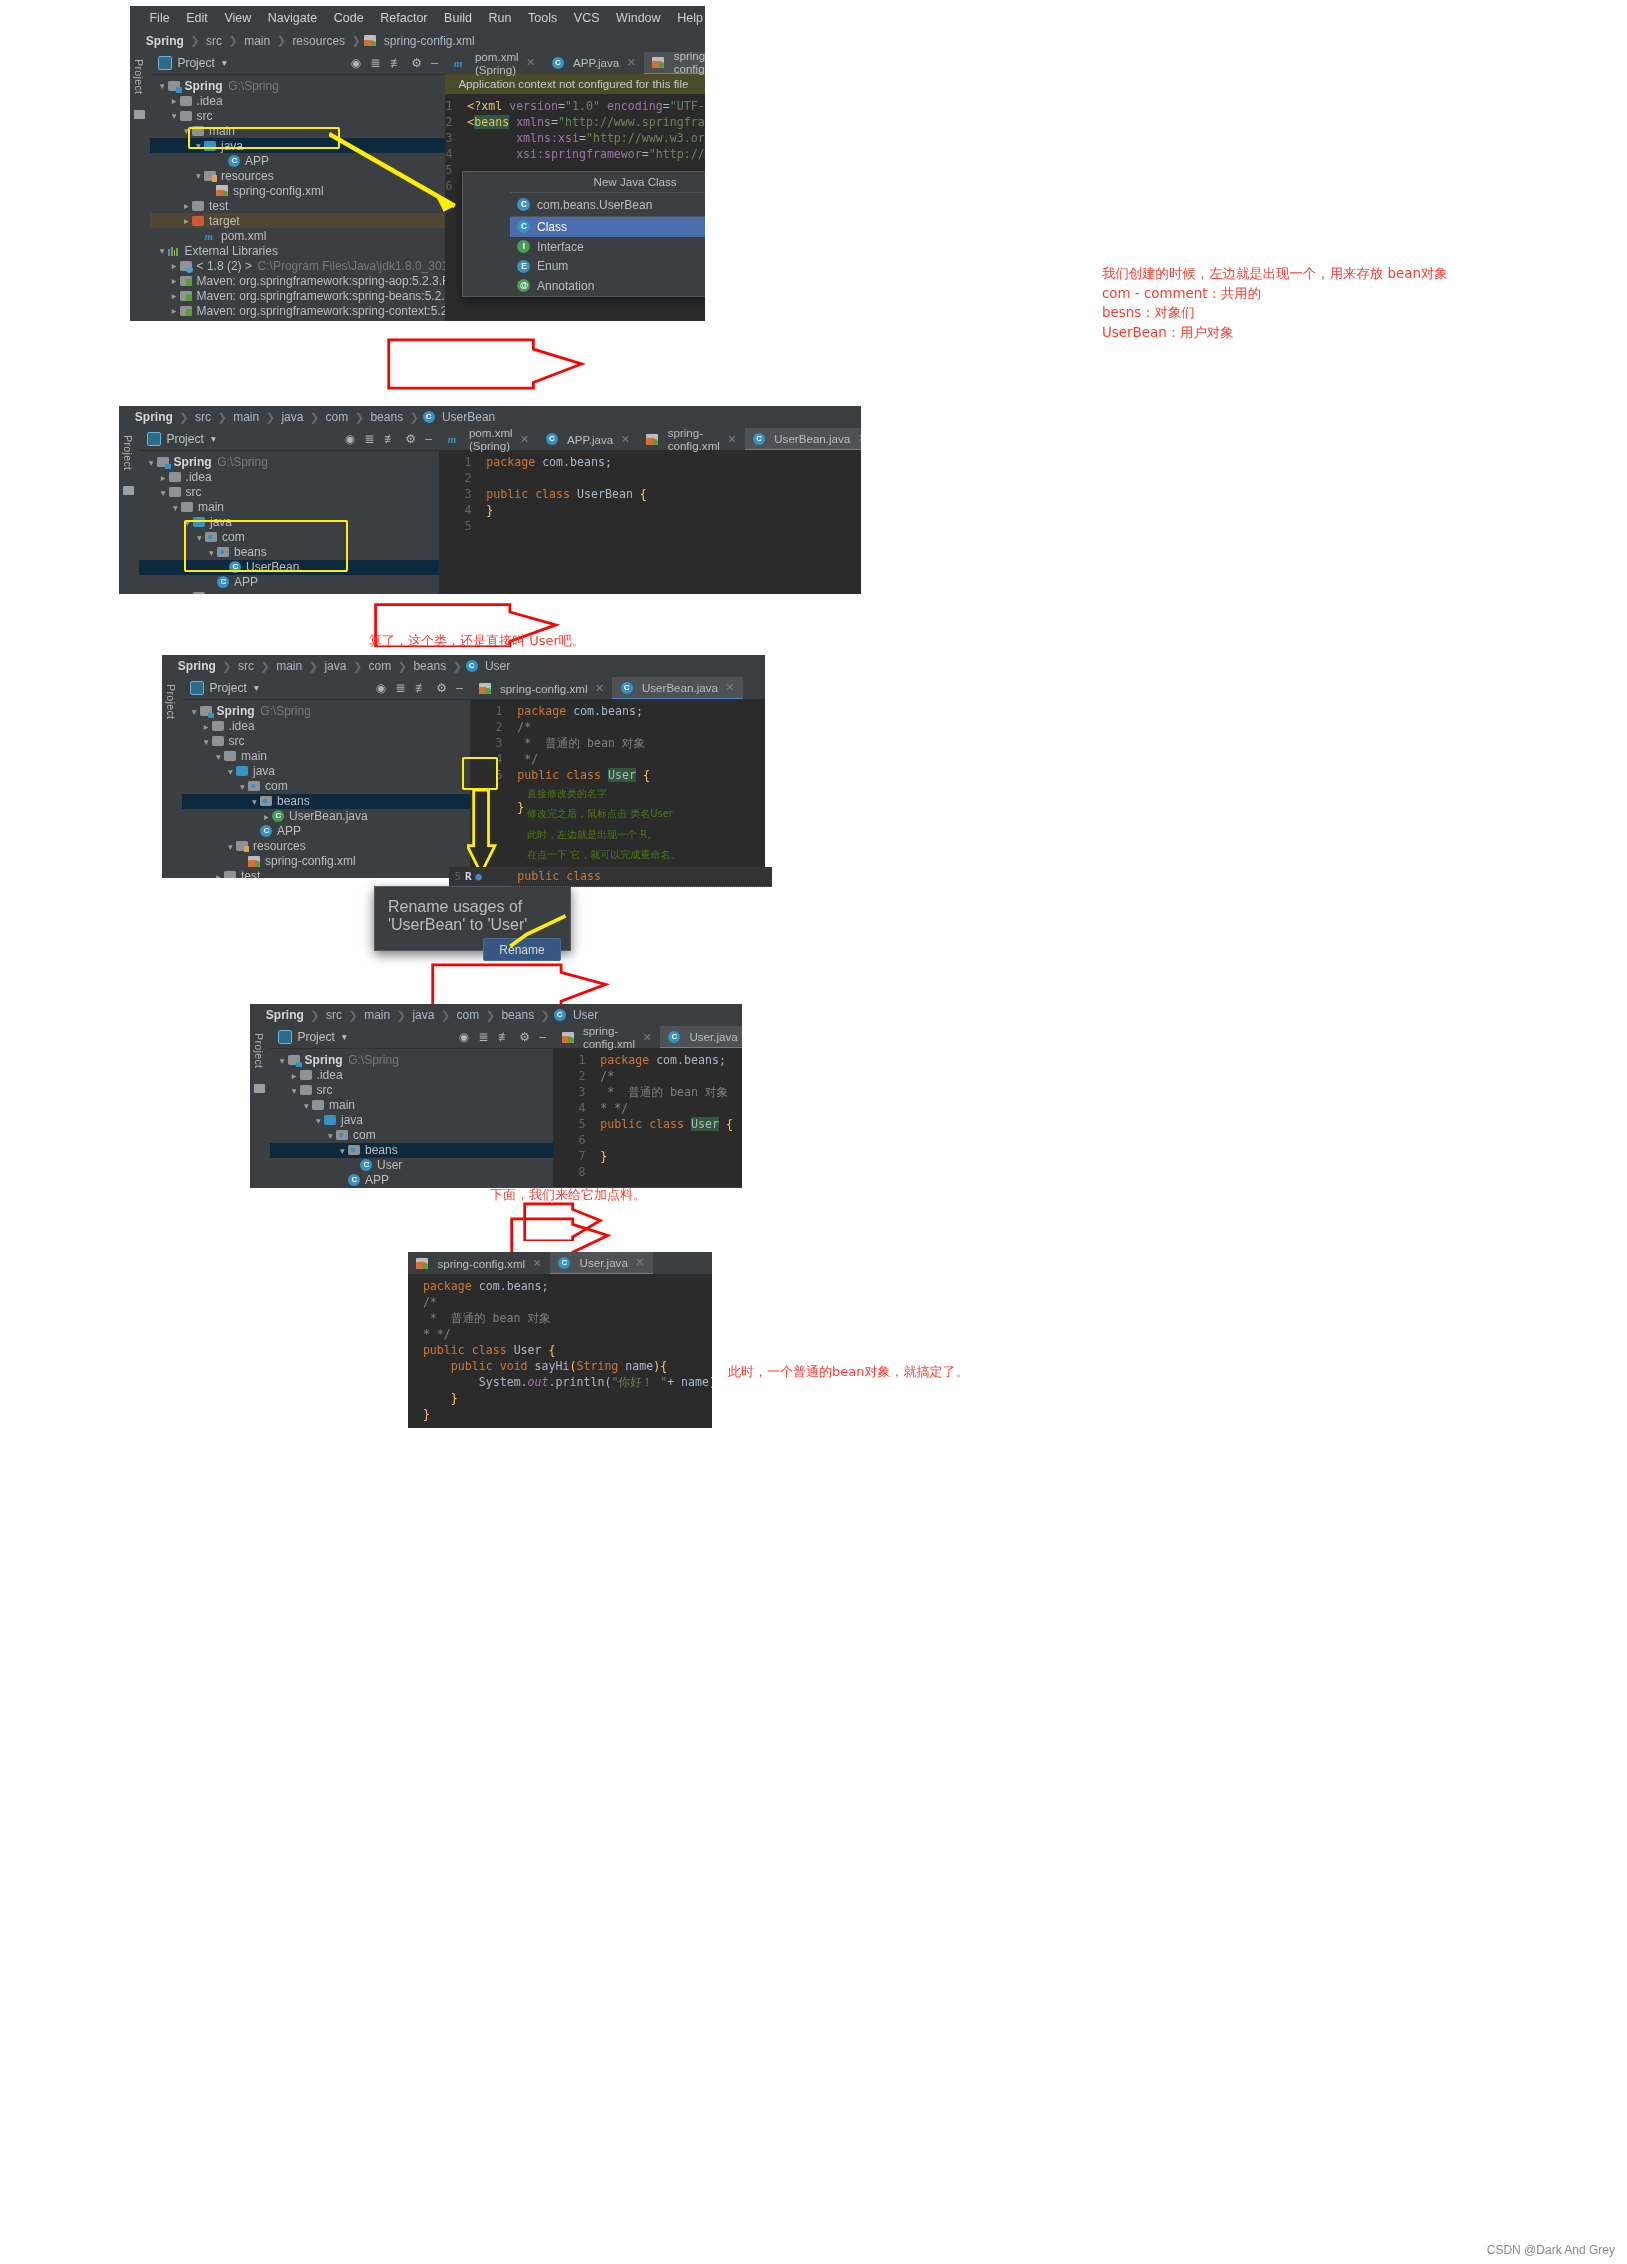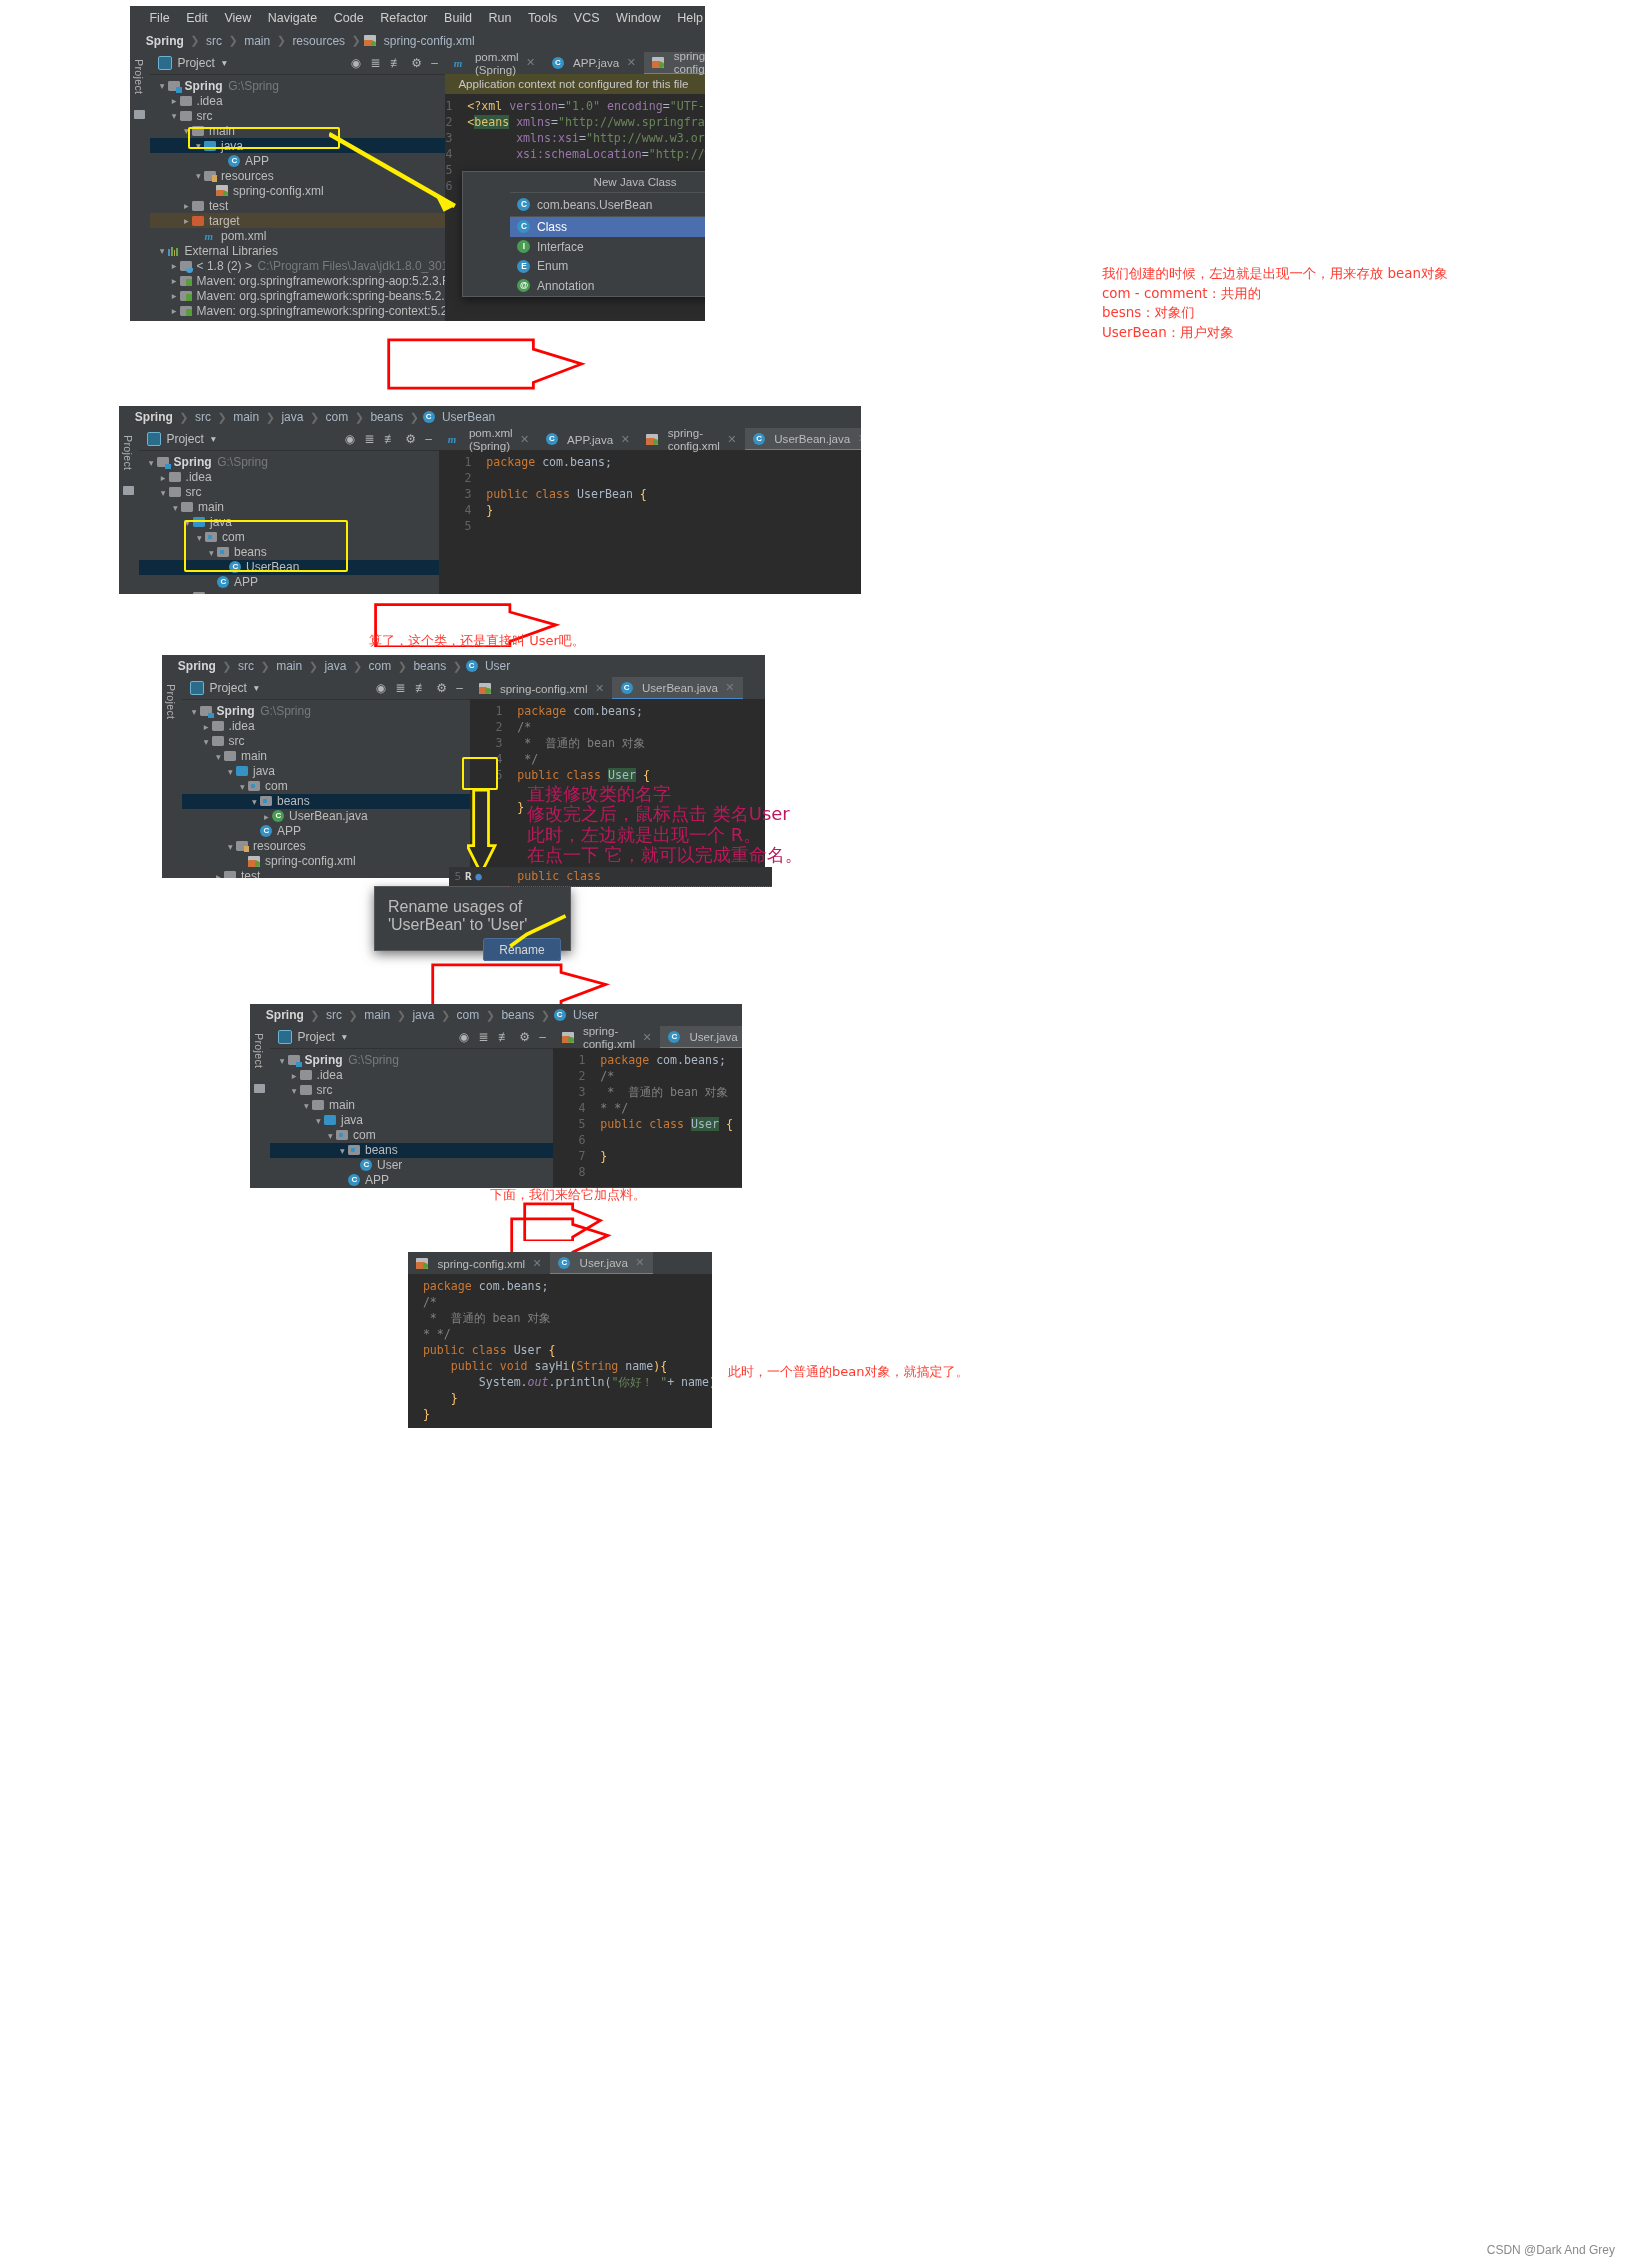--- a/index.html
+++ b/index.html
@@ -68,21 +68,21 @@
   .hl{background:#32593d;}
   .popup{position:absolute;background:#3c3f41;border:0.9px solid #565a5c;box-shadow:0 2.8px 9.3px rgba(0,0,0,.5);}
   .popup .ptitle{text-align:center;font-size:11.6px;color:#bcbcbc;padding:3.7px 0;border-bottom:0.9px solid #4f5355;}
   .popup .pinput{padding:4.6px 7.4px;display:flex;align-items:center;gap:6.5px;color:#bcbcbc;font-size:12px;border-bottom:0.9px solid #4f5355;}
   .popup .pitem{display:flex;align-items:center;gap:6.5px;padding:2.8px 7.4px;font-size:12px;color:#bcbcbc;}
   .popup .pitem.sel{background:#4b6eaf;color:#fff;}
   .badge{width:13px;height:13px;border-radius:50%;font-size:8.3px;line-height:13px;text-align:center;color:#fff;font-weight:bold;}
   .badge.c{background:#3592c4;} .badge.i{background:#499c54;} .badge.e{background:#3592c4;} .badge.at{background:#499c54;}
   .yellowbox{position:absolute;border:2.8px solid #ffee00;border-radius:1.9px;pointer-events:none;}
   .redtext{position:absolute;color:#ff3b30;font-size:13.4px;line-height:19.5px;white-space:pre;font-family:"DejaVu Sans",sans-serif;}
-  .yellowtext{position:absolute;color:#be185d;font-size:18px;line-height:20.4px;white-space:pre;font-family:"DejaVu Sans",sans-serif;}
+  .yellowtext{position:absolute;color:#4d7c0f;font-size:10px;line-height:20.4px;white-space:pre;font-family:"DejaVu Sans",sans-serif;}
   .arrow{position:absolute;}
   .renamepop{position:absolute;background:#3c3f41;border:0.9px solid #55595b;box-shadow:0 3.7px 11px rgba(0,0,0,.55);}
   .renamepop .txt{color:#bcbcbc;font-size:16px;padding:11px 13px 5.6px 13px;}
   .renamebtn{background:#365880;border:0.9px solid #4a6d99;color:#d6d6d6;font-size:12px;padding:3.7px 15px;border-radius:2.8px;}
   .watermark{position:absolute;right:13px;bottom:7.4px;color:#8a8a8a;font-size:12px;}
 </style>
 </head>
 <body>
 
 <div class="ide" id="p1" style="left:130px;top:5.6px;width:575px;height:315px;">
@@ -253,21 +253,21 @@
             <div>2</div>
             <div>3</div>
             <div>4</div>
             <div>5</div>
             <div>6</div>
           </div>
         <div class="codelines">
           <div><span class="t">&lt;?xml</span> <span class="a">version</span><span class="d">=</span><span class="s">"1.0"</span> <span class="a">encoding</span><span class="d">=</span><span class="s">"UTF-8"</span></div>
           <div><span class="t">&lt;</span><span class="hl t">beans</span> <span class="a">xmlns</span><span class="d">=</span><span class="s">"http://www.springframewor</span></div>
           <div>       <span class="a">xmlns:xsi</span><span class="d">=</span><span class="s">"http://www.w3.org/200</span></div>
-          <div>       <span class="a">xsi:schemaLocation</span><span class="d">=</span><span class="s">"http://www.s</span></div>
+          <div>       <span class="a">xsi:springframewor</span><span class="d">=</span><span class="s">"http://www.s</span></div>
           <div></div>
             <div></div>
         </div>
       </div>
 
       <div class="popup" style="left:16.7px;top:119px;width:250px;padding-left:47px;">
         <div class="ptitle">New Java Class</div>
         <div class="pinput">
           <span class="badge c">C</span>
           <span>com.beans.UserBean</span>

